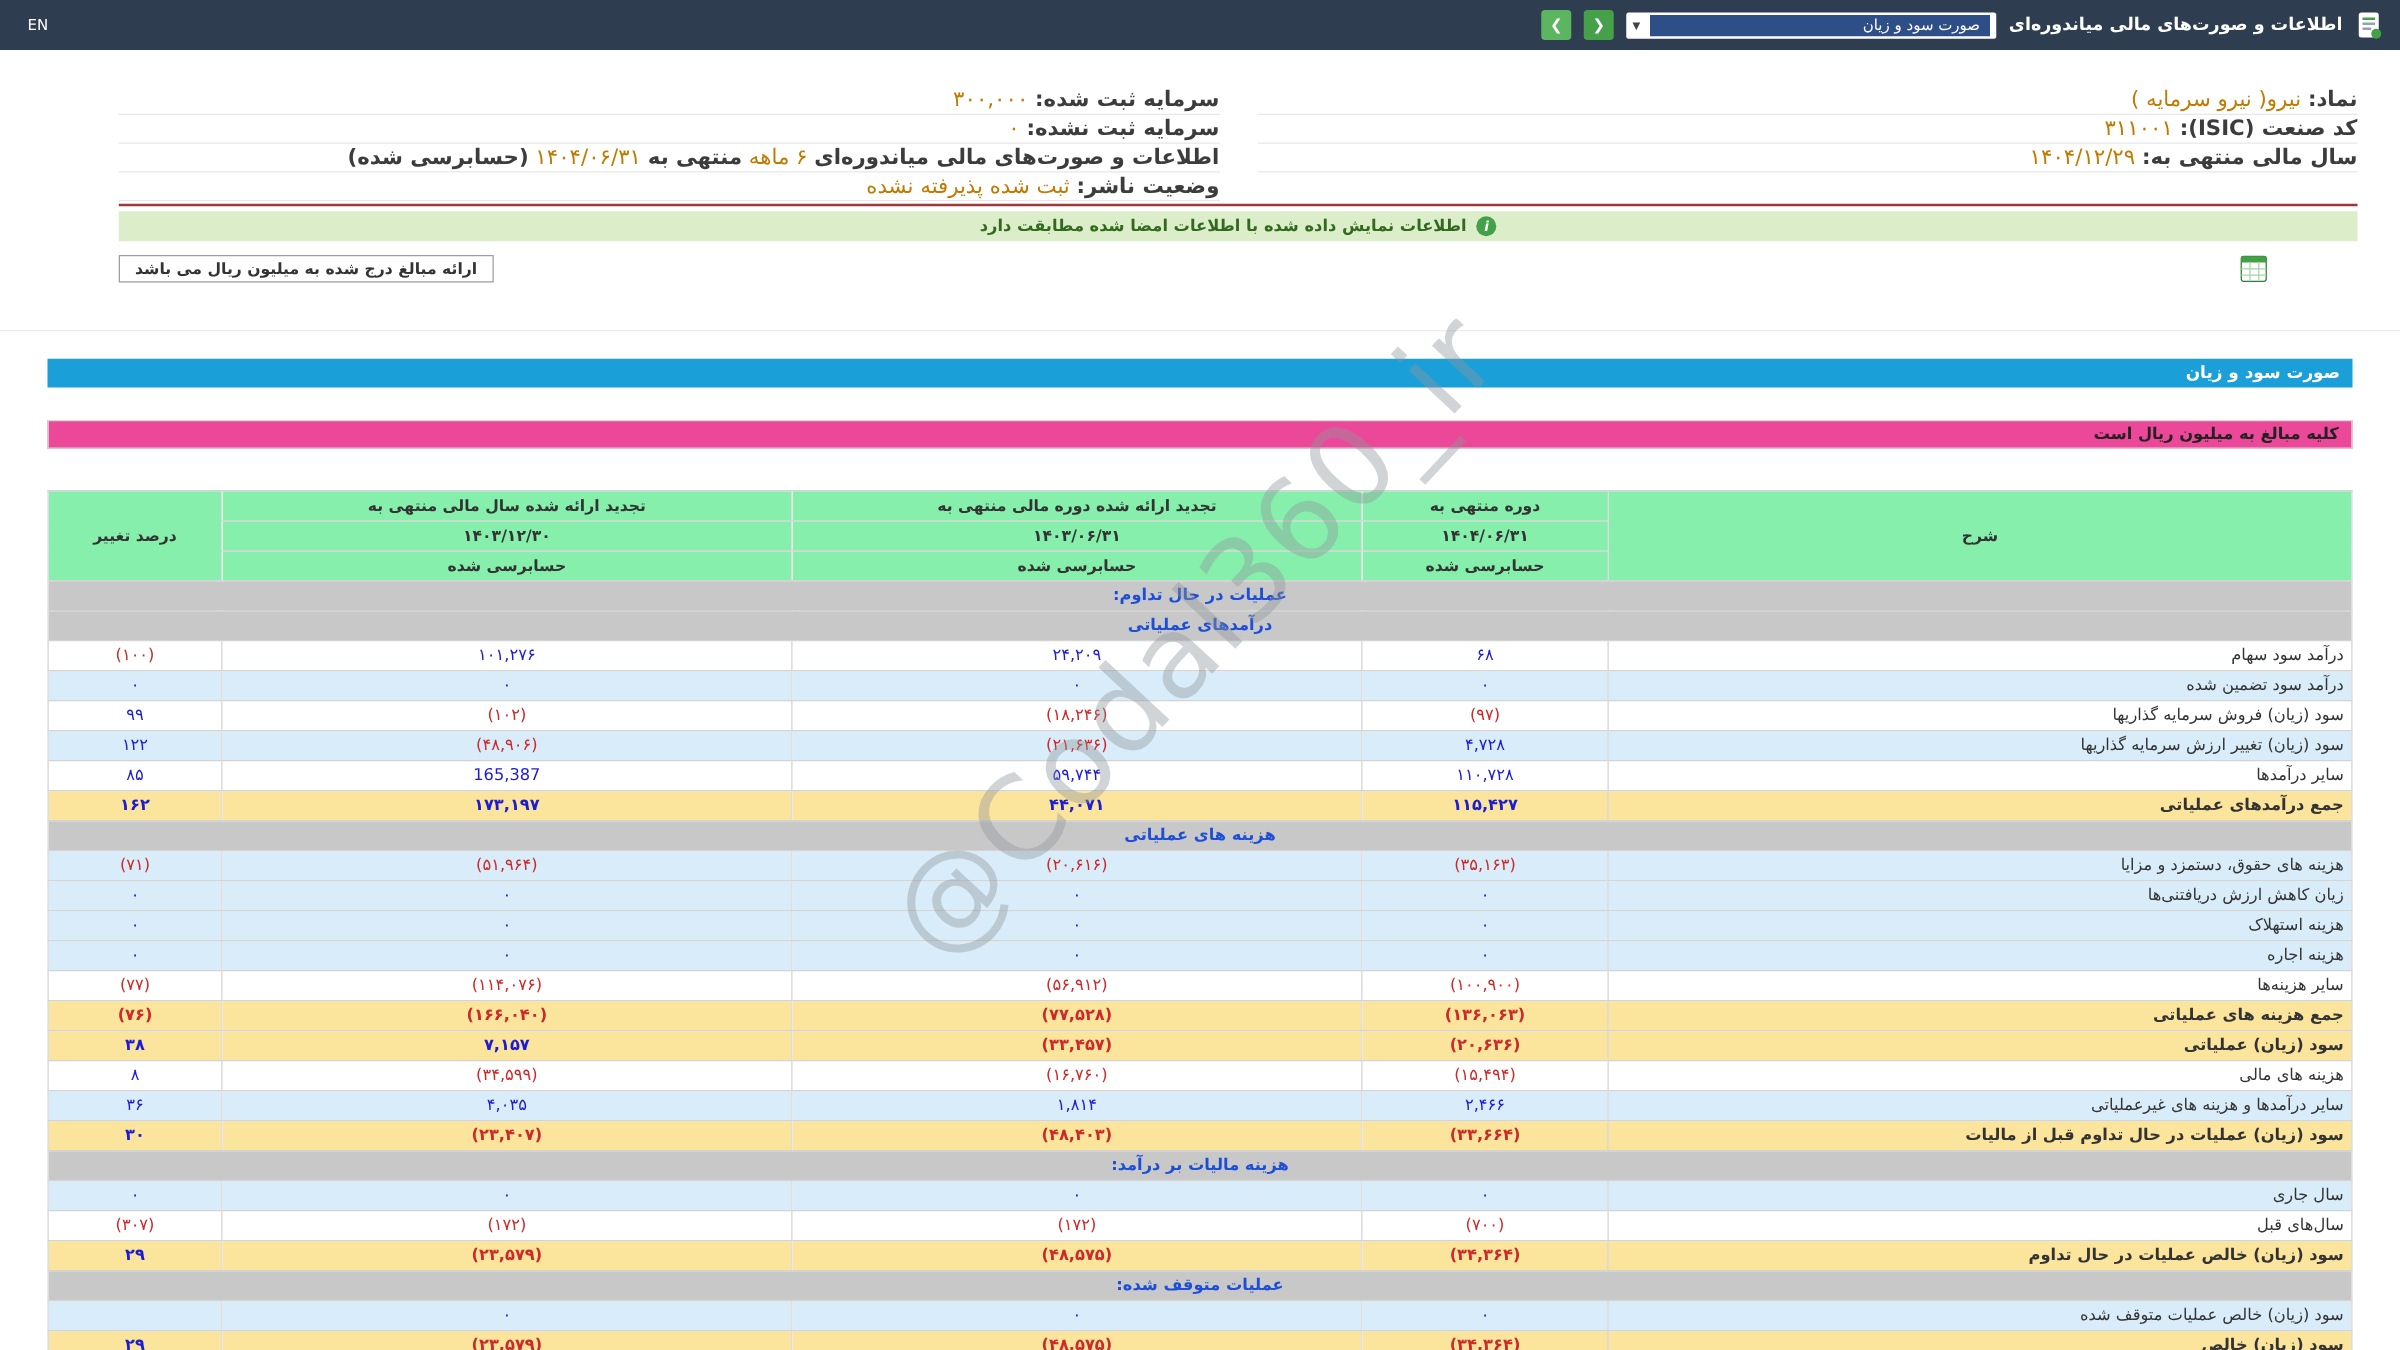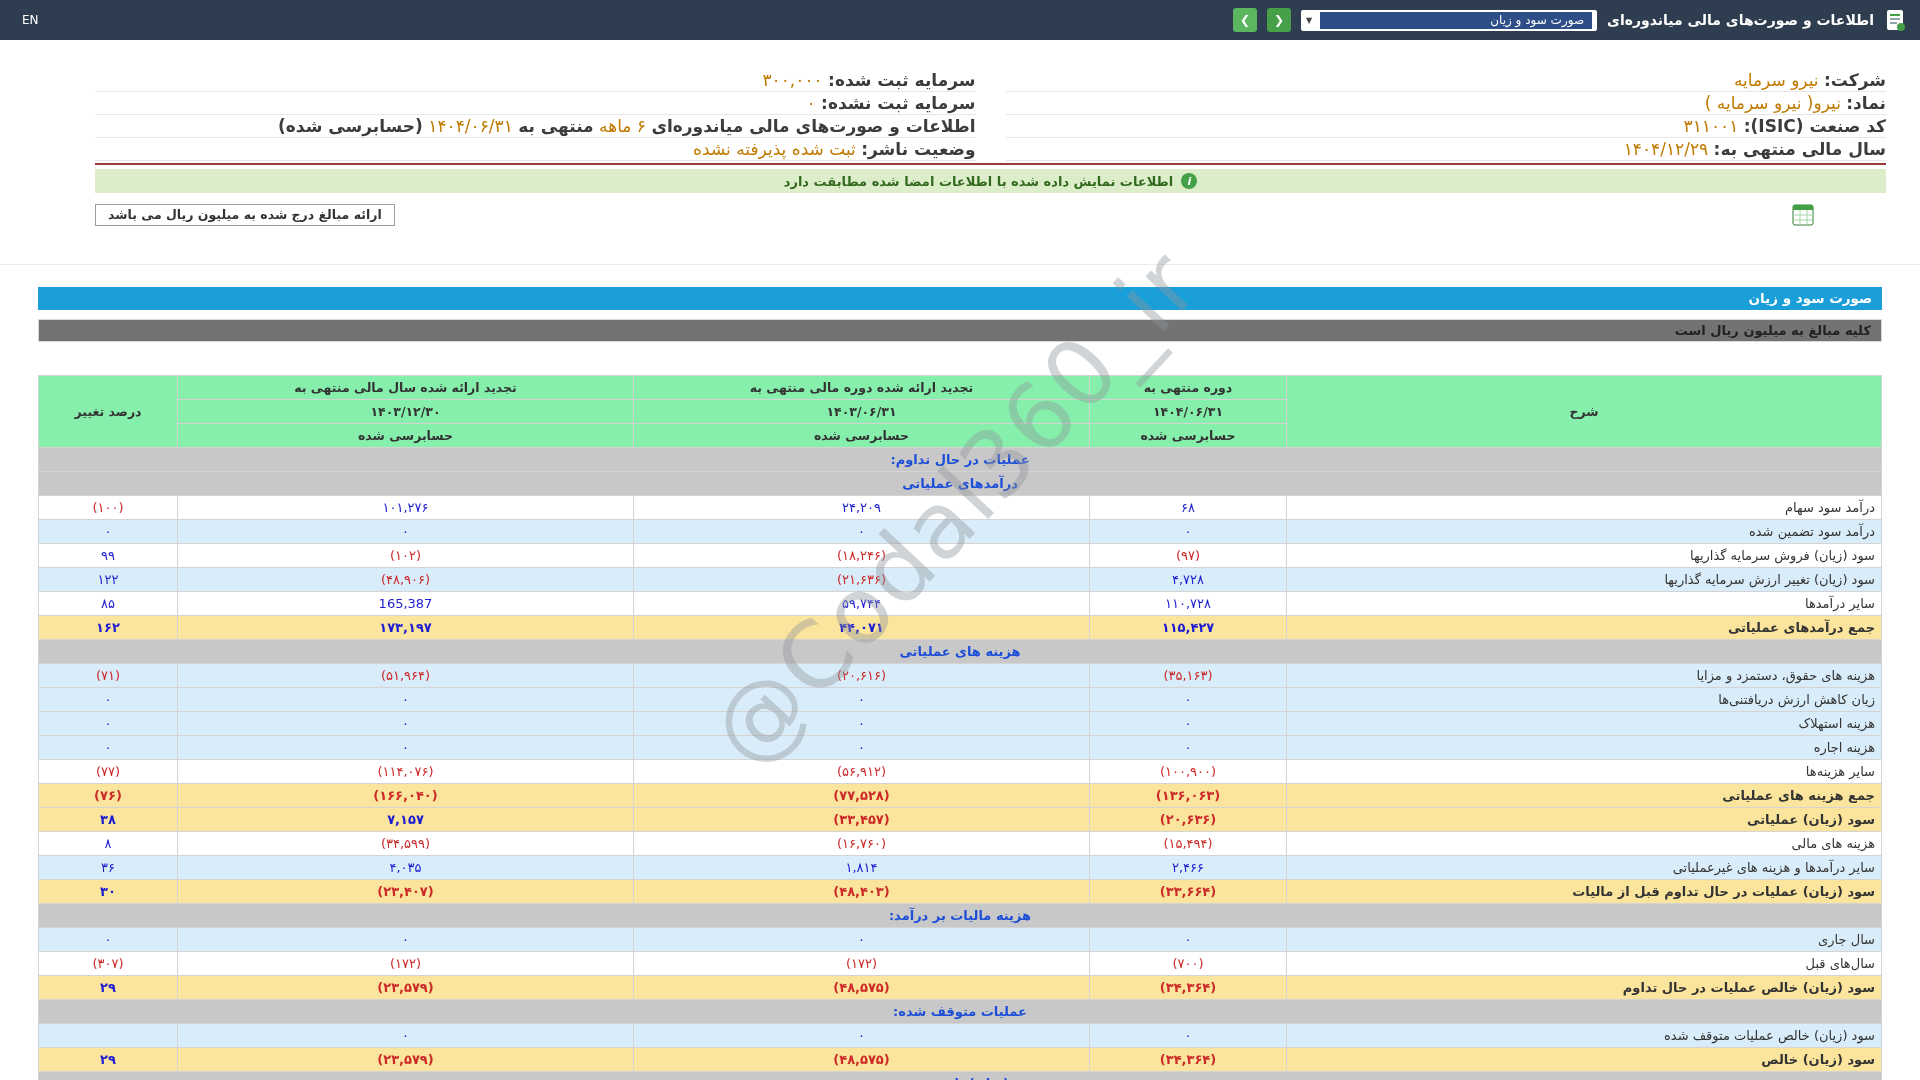--- a/index.html
+++ b/index.html
@@ -29,21 +29,21 @@
   .sig-bar { margin-top:4px; height:24px; background:#dcedc9; display:flex; align-items:center; justify-content:center; gap:8px; font-size:13px; color:#33691e; font-weight:bold; }
   .info-icon { width:16px; height:16px; border-radius:50%; background:#43a047; color:#fff; font-size:11px; display:flex; align-items:center; justify-content:center; font-weight:bold; font-style:italic; flex:0 0 16px; }
   .note-row { margin-top:11px; display:flex; align-items:center; justify-content:space-between; }
   .excel-btn { margin-right:72px; cursor:pointer; display:flex; }
   .note-box { border:1px solid #9e9e9e; height:22px; line-height:20px; padding:0 12px; font-size:12.5px; color:#333; font-weight:bold; background:#fff; }
   .full-divider { margin-top:38px; border-top:1px solid #ececec; }
 
   
   .main-wrap { margin:22px 38px 0; }
   .title-bar { height:23px; background:#1a9fd9; color:#fff; font-weight:bold; font-size:13.5px; line-height:23px; padding:0 10px; }
-  .amounts-row { margin-top:9px; height:23px; border:1px solid #d9d9d9; font-weight:bold; font-size:13px; line-height:21px; padding:0 10px; color:#222; background:#737373; }
+  .amounts-row { margin-top:26px; height:23px; border:1px solid #d9d9d9; font-weight:bold; font-size:13px; line-height:21px; padding:0 10px; color:#222; background:#ec4899; }
 
   table.statement { margin-top:33px; border-collapse:collapse; width:100%; table-layout:fixed; font-size:13px; }
   table.statement th, table.statement td { border:1px solid #d4d4d4; height:24px; padding:0 6px; white-space:nowrap; overflow:hidden; }
   table.statement thead tr { height:23px; }
   table.statement thead th { background:#86efac; color:#333; font-weight:bold; text-align:center; font-size:12.5px; }
   td.c-desc { text-align:right; color:#333; padding-right:8px; }
   td.c-num { text-align:center; }
   td.c-section { text-align:center; font-weight:bold; color:#1d4ed8; padding-right:8px; }
   tr.r-section { background:#c8c8c8; }
   tr.r-white { background:#fff; }
@@ -74,24 +74,20 @@
     <span class="caret">▼</span>
   </div>
   <div class="nav-btn b1">❮</div>
   <div class="nav-btn b2">❯</div>
   <span class="lang">EN</span>
 </div>
 
 <div class="info-wrap">
   <div class="info-cols">
     <div class="info-col">
-      <div class="info-row">
-        <span class="lbl">شرکت:</span>
-        <span class="val">نیرو سرمایه</span>
-      </div>
       <div class="info-row">
         <span class="lbl">نماد:</span>
         <span class="val">نیرو( نیرو سرمایه )</span>
       </div>
       <div class="info-row">
         <span class="lbl">کد صنعت (ISIC):</span>
         <span class="val" dir="ltr">۳۱۱۰۰۱</span>
       </div>
       <div class="info-row">
         <span class="lbl">سال مالی منتهی به:</span>

